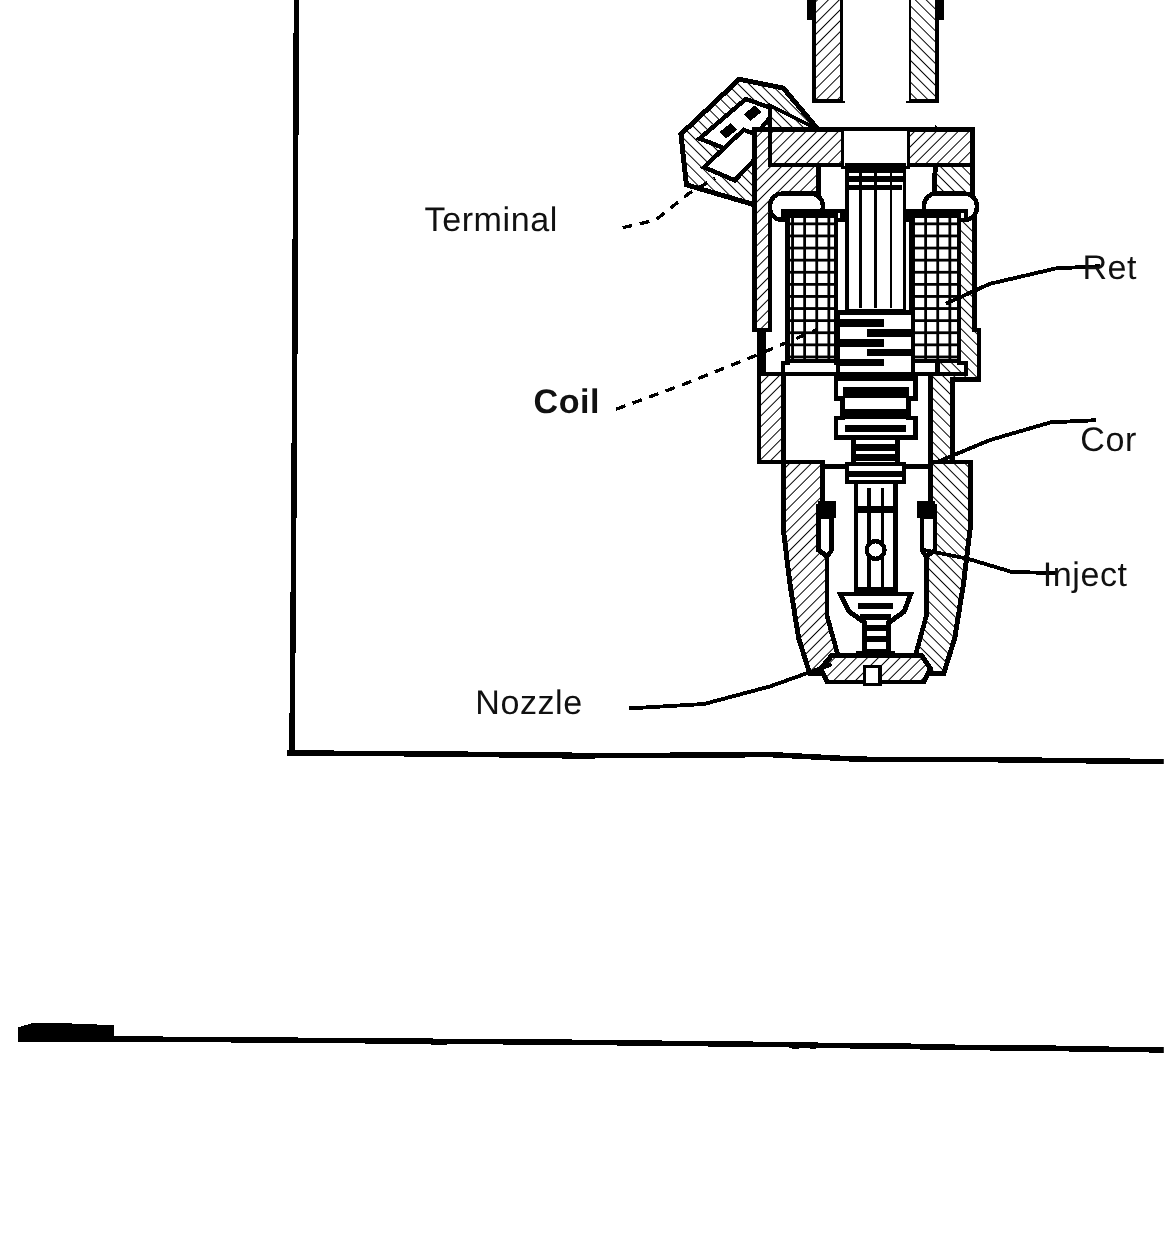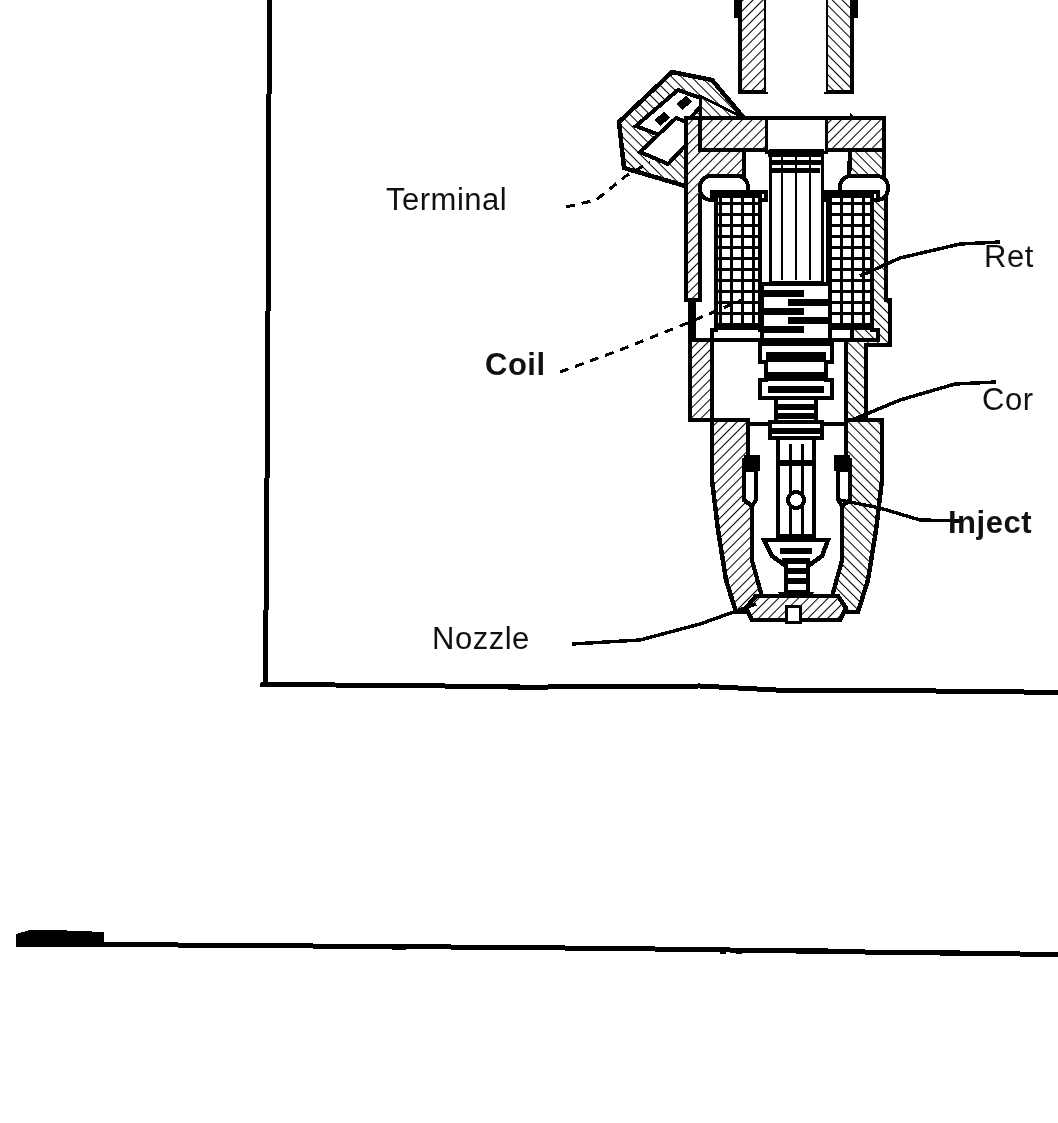--- a/index.html
+++ b/index.html
@@ -38,23 +38,23 @@
     font-size: 31px;
     line-height: 34px;
     letter-spacing: 0.5px;
     color: #111111;
     white-space: nowrap;
     font-weight: 400;
   }
   .callout-terminal { left: 386px; top: 183px; }
   .callout-coil     { left: 485px; top: 348px; font-weight: bold; }
   .callout-nozzle   { left: 432px; top: 622px; }
-  .callout-return   { left: 984px; top: 240px; }
+  .callout-return   { left: 984px; top: 227px; }
   .callout-core     { left: 982px; top: 383px; }
-  .callout-injector { left: 948px; top: 506px; font-weight: bold; }
+  .callout-injector { left: 948px; top: 506px; }
   .footer-rule-wrap {
     position: absolute;
     left: 0;
     top: 900px;
     width: 1058px;
     height: 80px;
   }
 </style>
 </head>
 <body>

